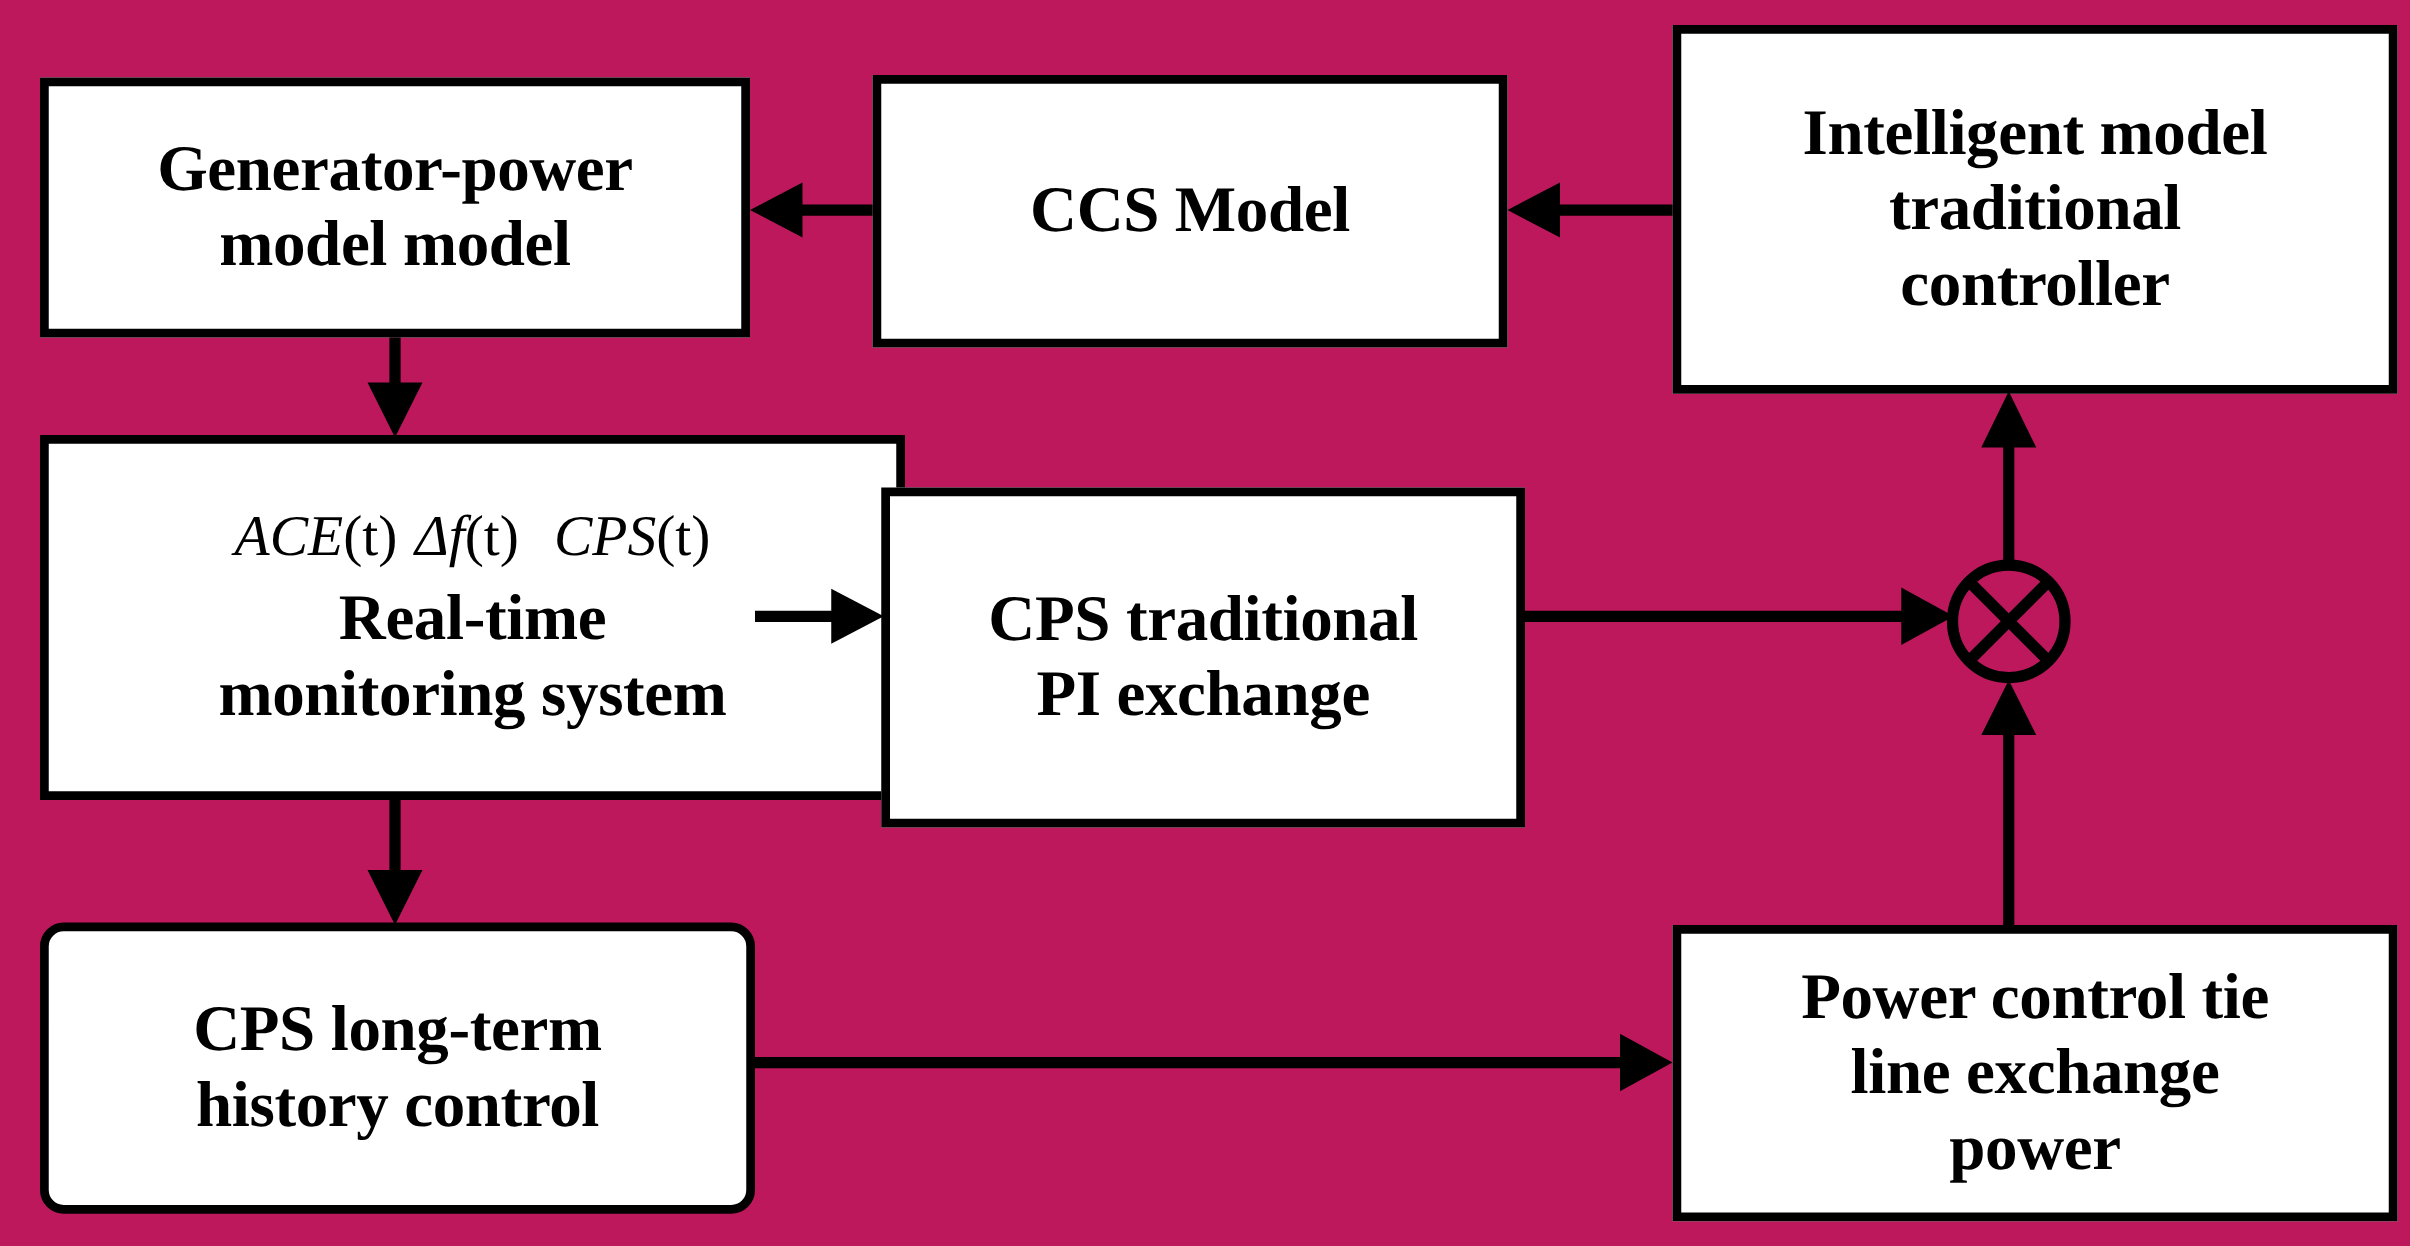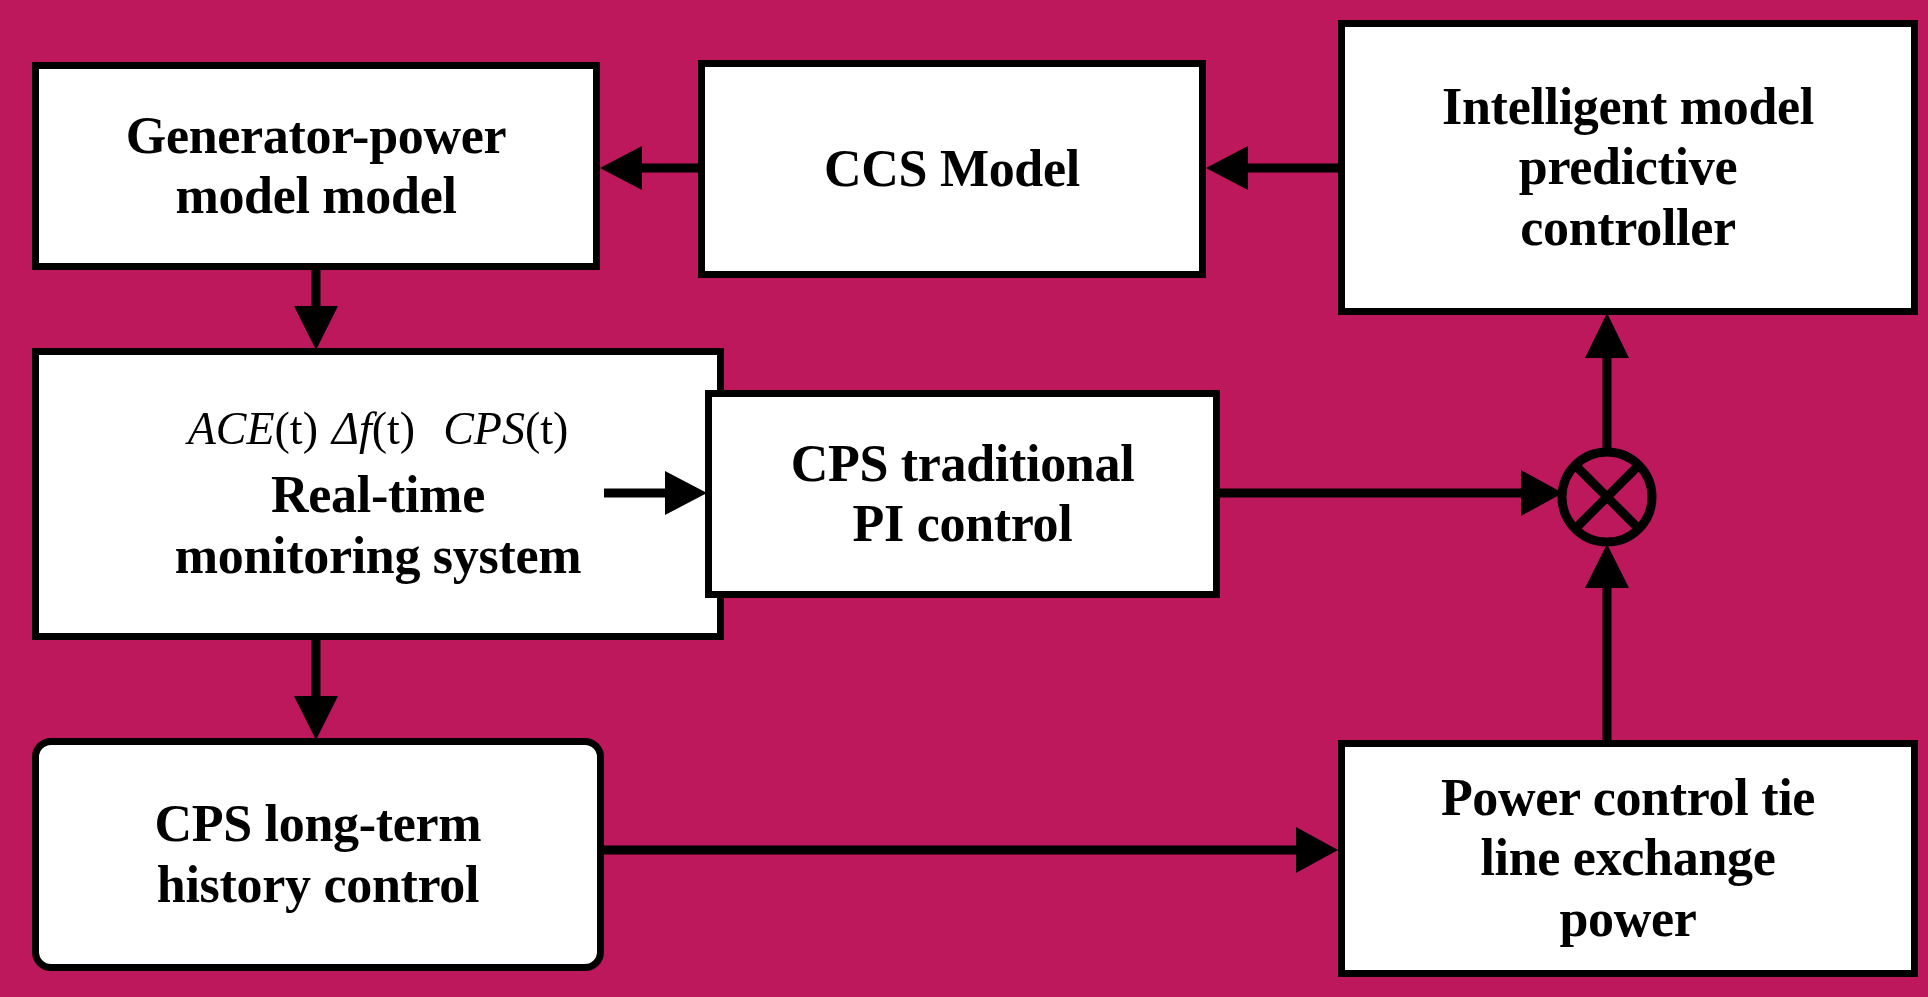--- a/index.html
+++ b/index.html
@@ -50,21 +50,21 @@
   .mathline .sp {
     display: inline-block;
     width: 14px;
   }
 
   
   #blk-generator       { left: 32px;   top: 62px;  width: 568px;  height: 208px; font-size: 52px; }
   #blk-ccs             { left: 698px;  top: 60px;  width: 508px;  height: 218px; font-size: 52px; }
   #blk-controller      { left: 1338px; top: 20px;  width: 580px;  height: 295px; font-size: 52px; }
   #blk-realtime        { left: 32px;   top: 348px; width: 692px;  height: 292px; font-size: 52px; }
-  #blk-pi              { left: 705px;  top: 390px; width: 515px;  height: 208px; font-size: 52px; }
+  #blk-pi              { left: 705px;  top: 390px; width: 515px;  height: 272px; font-size: 52px; }
   #blk-database        { left: 32px;   top: 738px; width: 572px;  height: 233px; font-size: 52px; border-radius: 19px; }
   #blk-tieline         { left: 1338px; top: 740px; width: 580px;  height: 237px; font-size: 52px; }
 
   
   #connectors {
     position: absolute;
     left: 0;
     top: 0;
     width: 1928px;
     height: 997px;
@@ -88,33 +88,33 @@
     <span class="line">Generator-power</span>
     <span class="line">model model</span>
   </div>
 
   <div class="block" id="blk-ccs">
     <span class="line">CCS Model</span>
   </div>
 
   <div class="block" id="blk-controller">
     <span class="line">Intelligent model</span>
-    <span class="line">predictive</span>
+    <span class="line">traditional</span>
     <span class="line">controller</span>
   </div>
 
   <div class="block" id="blk-realtime">
     <span class="mathline"><span>ACE</span><span class="up">(t)</span><span class="sp"></span><span>Δf</span><span class="up">(t)</span><span class="sp"></span><span class="sp"></span><span>CPS</span><span class="up">(t)</span></span>
     <span class="line">Real-time</span>
     <span class="line">monitoring system</span>
   </div>
 
   <div class="block" id="blk-pi">
     <span class="line">CPS traditional</span>
-    <span class="line">PI control</span>
+    <span class="line">PI exchange</span>
   </div>
 
   <div class="block" id="blk-database">
     <span class="line">CPS long-term</span>
     <span class="line">history control</span>
   </div>
 
   <div class="block" id="blk-tieline">
     <span class="line">Power control tie</span>
     <span class="line">line exchange</span>

